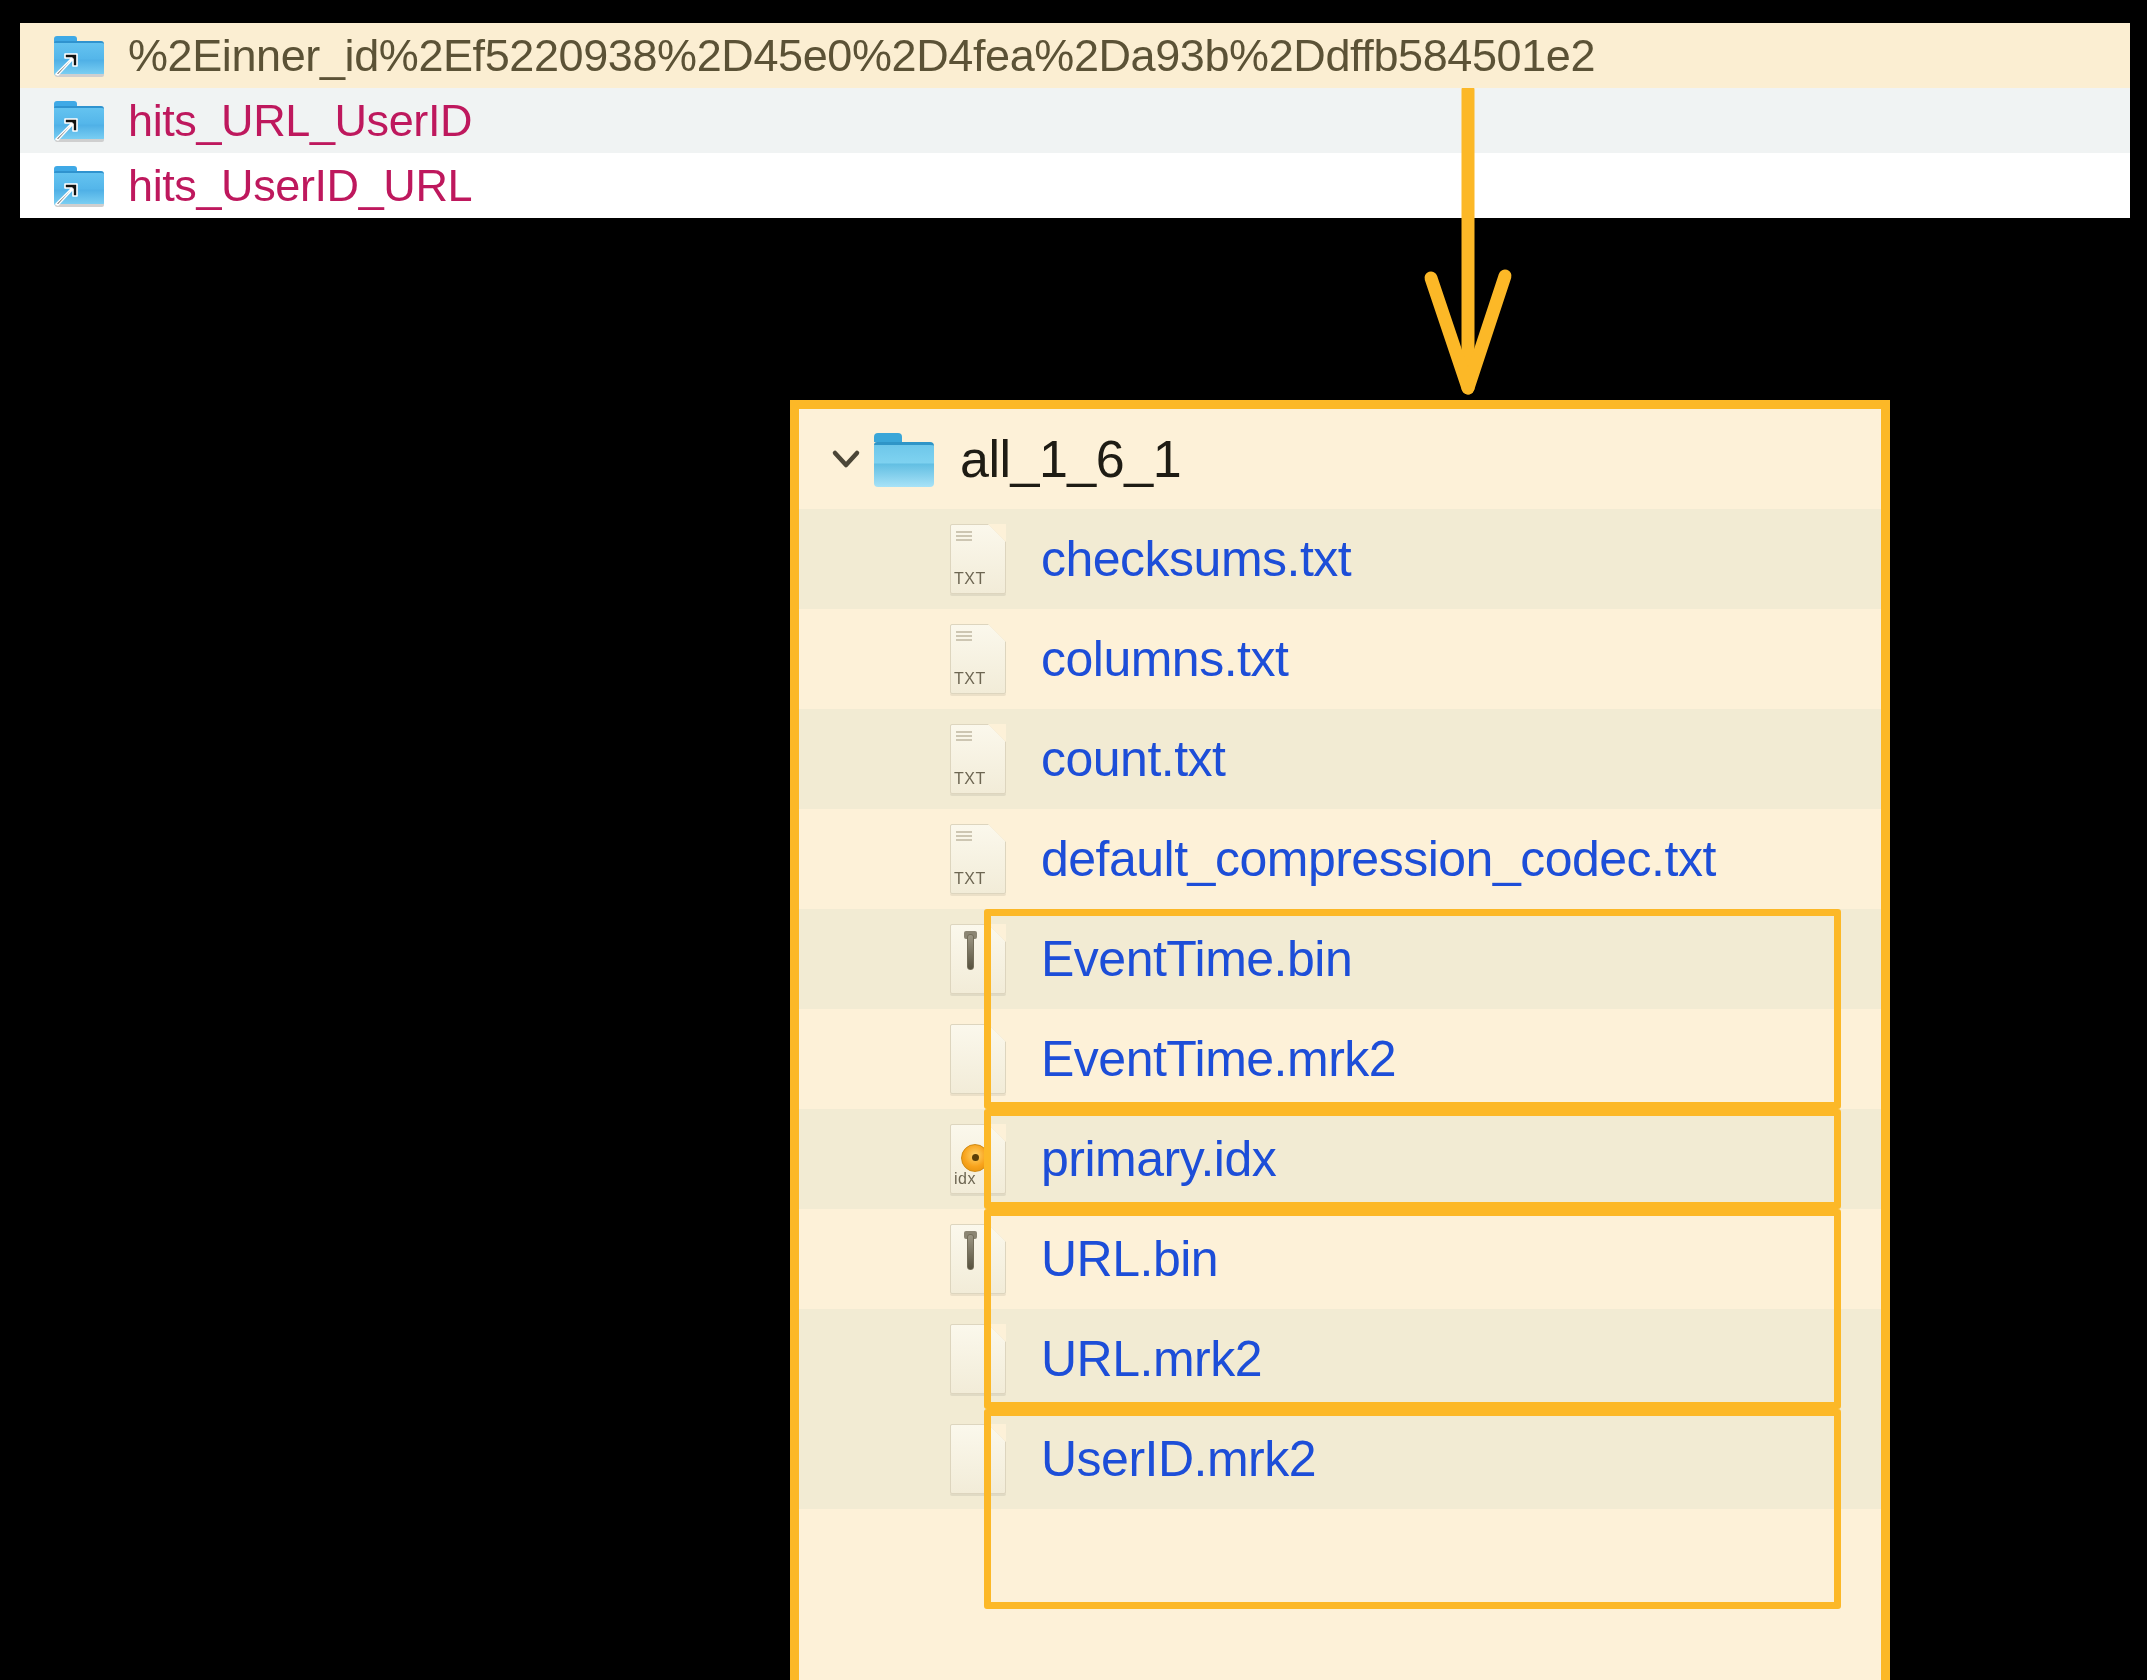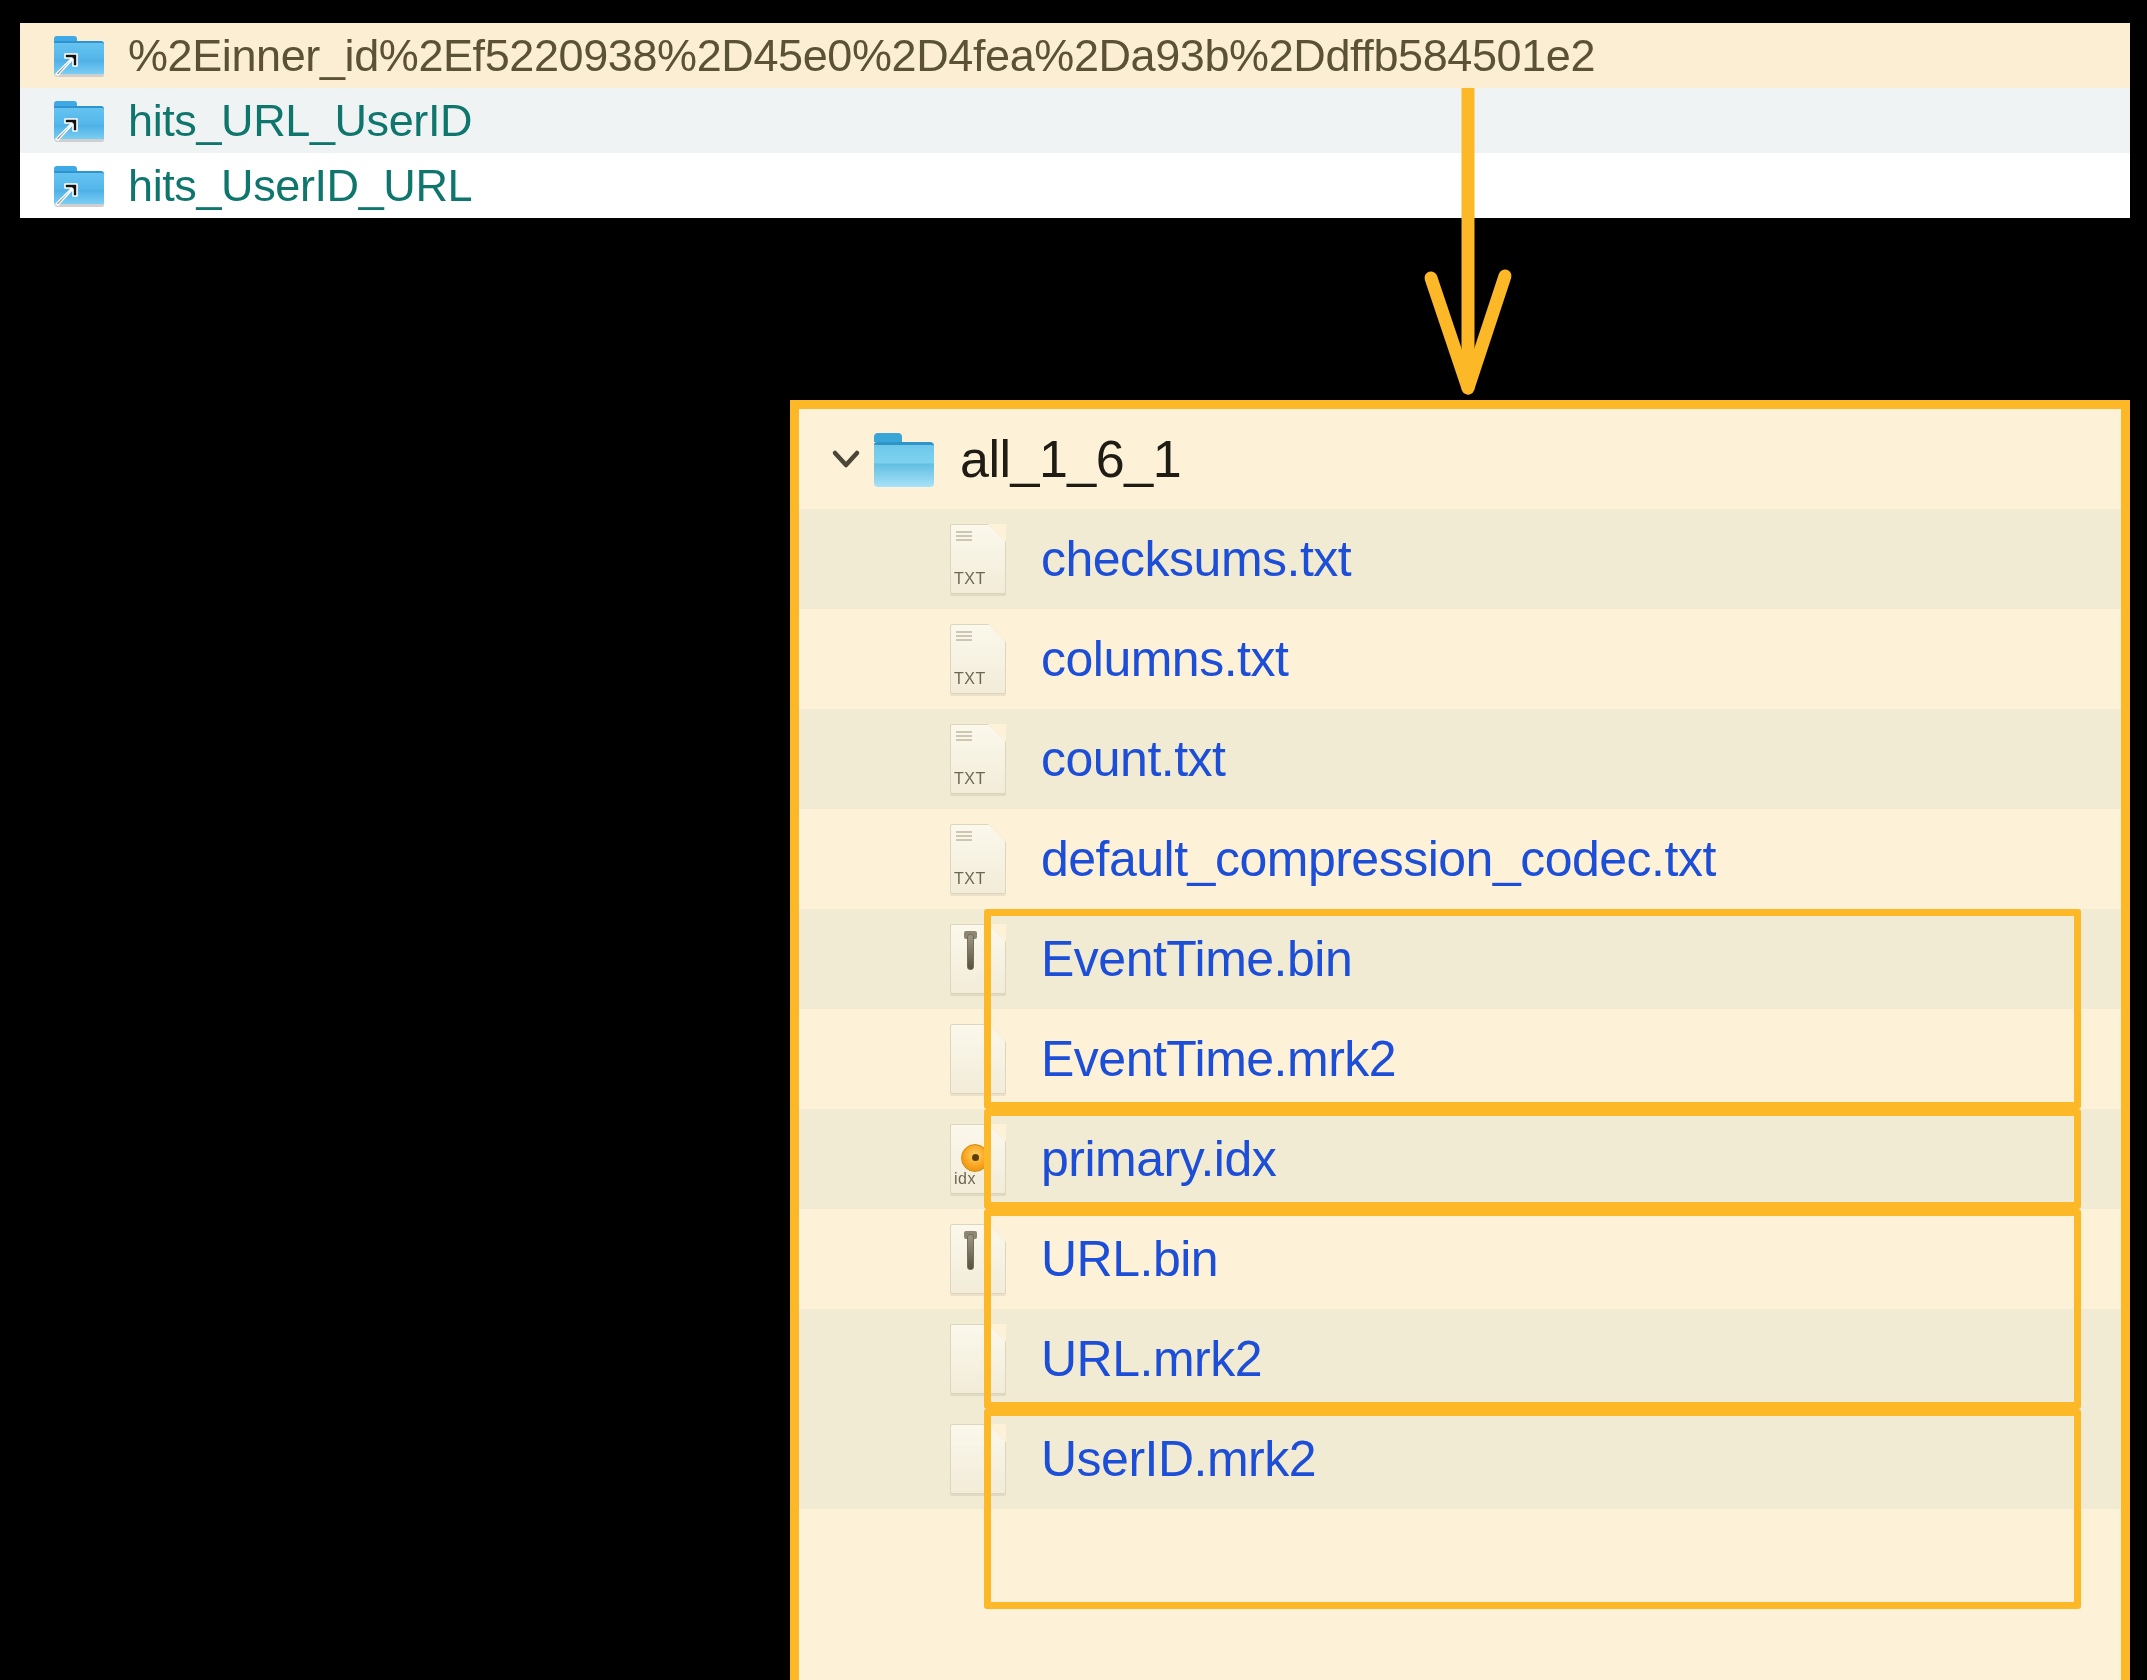--- a/index.html
+++ b/index.html
@@ -34,21 +34,21 @@
   }
   .tp-row.selected  { background: #fbeed2; align-items: center; }
   .tp-row.alt       { background: #f0f3f3; }
   .tp-row.plain     { background: #ffffff; }
 
   .tp-label {
     font-size: 45px;
     letter-spacing: -0.4px;
     white-space: nowrap;
     padding-left: 22px;
-    color: #0f766e;
+    color: #be185d;
   }
   .tp-row.selected .tp-label { color: #5b5236; }
 
   
   .folder-link {
     position: relative;
     width: 52px;
     height: 44px;
     flex: 0 0 auto;
   }
@@ -94,21 +94,21 @@
     width: 130px;
     height: 320px;
     pointer-events: none;
   }
 
   
   #main-panel {
     position: absolute;
     left: 790px;
     top: 400px;
-    width: 1340px;
+    width: 1100px;
     height: 1280px;
     background: #fdf1d8;
     border: 9px solid #fcb827;
     border-bottom: none;
     box-sizing: border-box;
     overflow: hidden;
   }
   .mp-inner { position: relative; }
 
   .mp-head {

